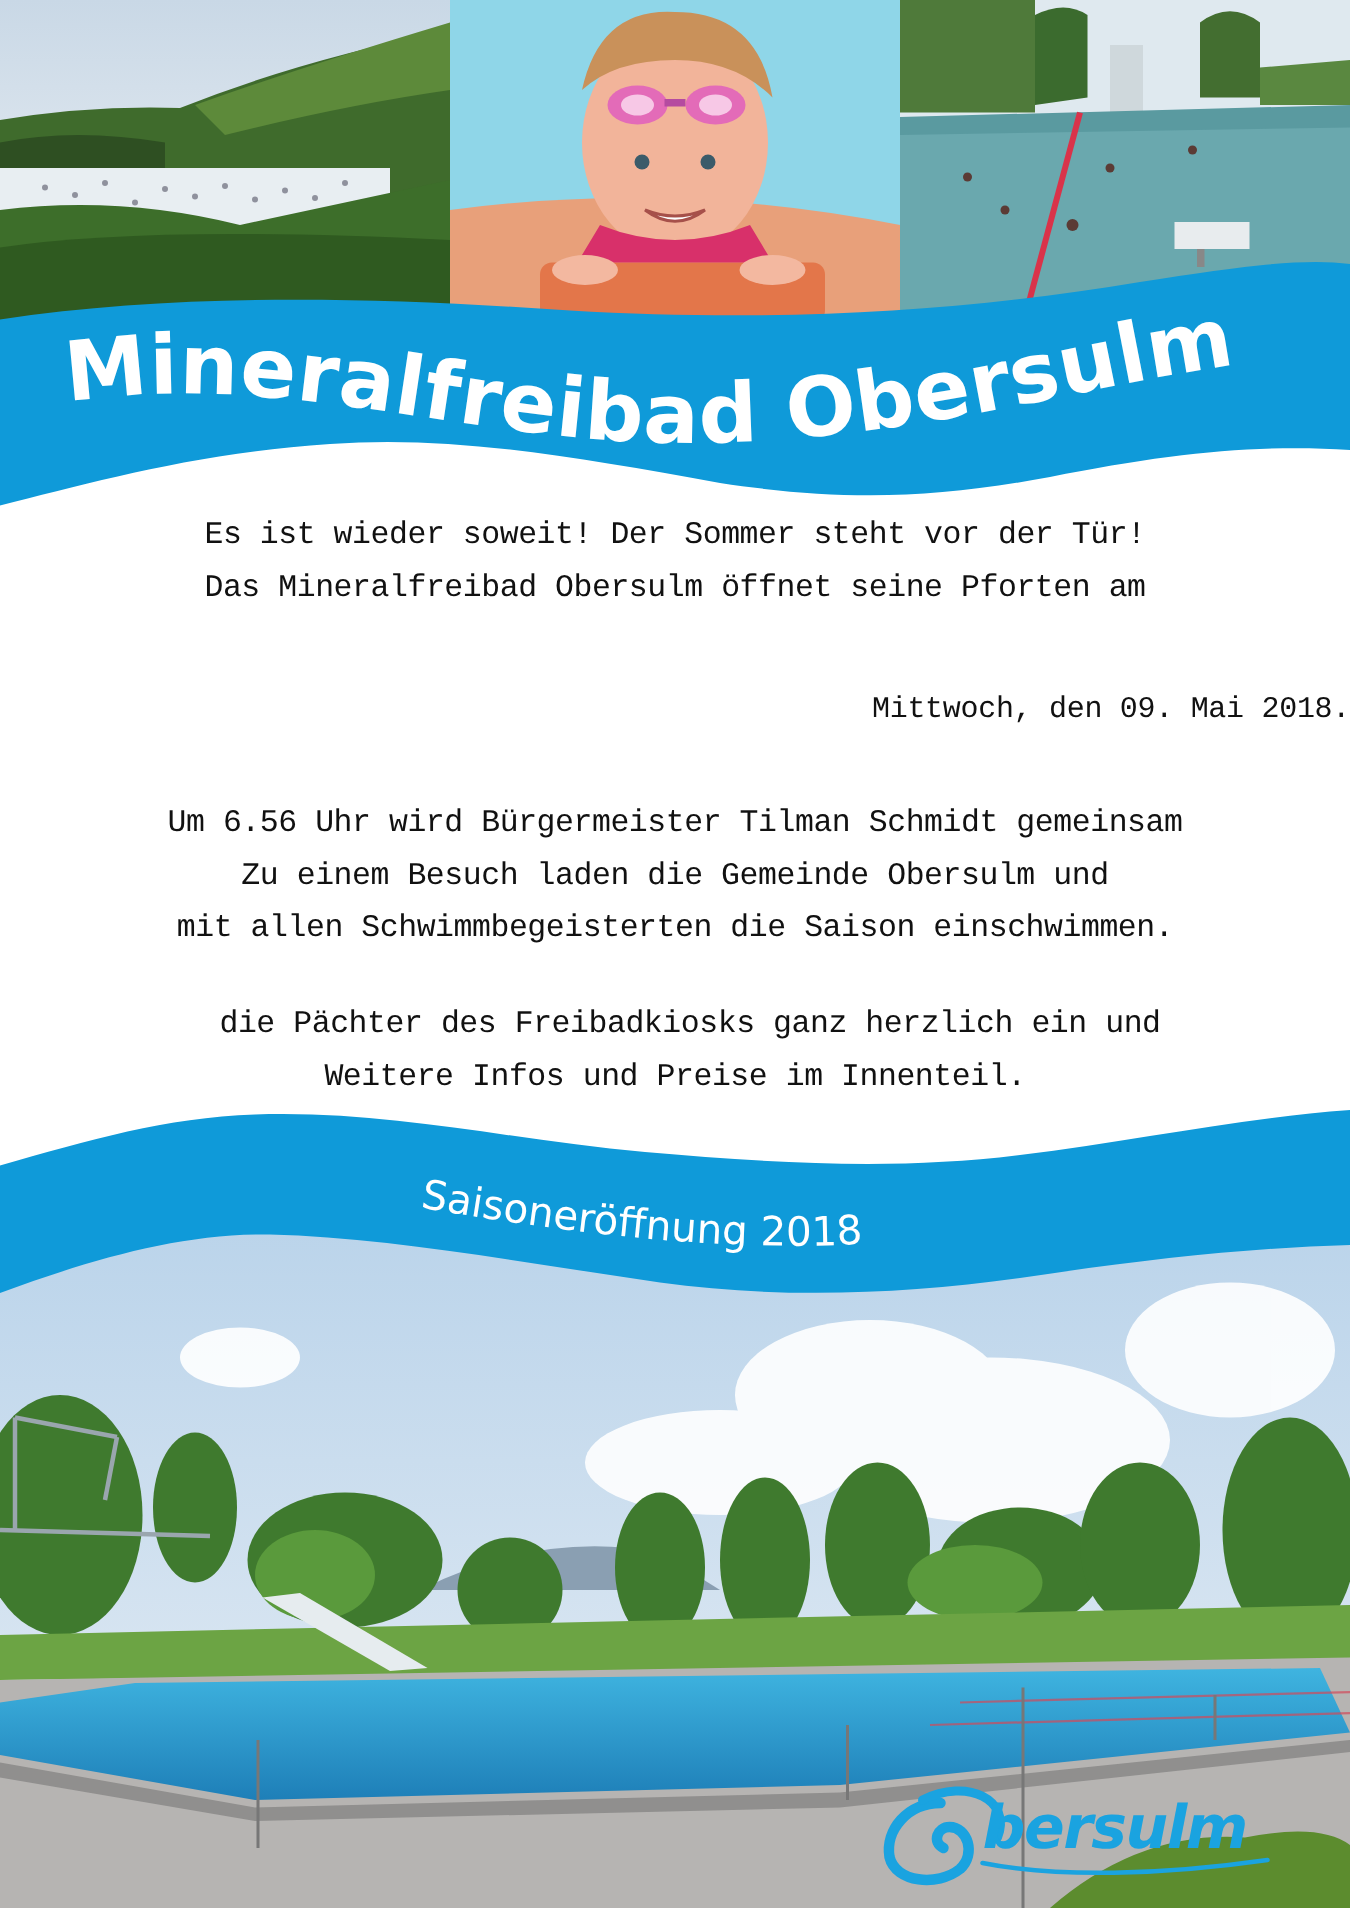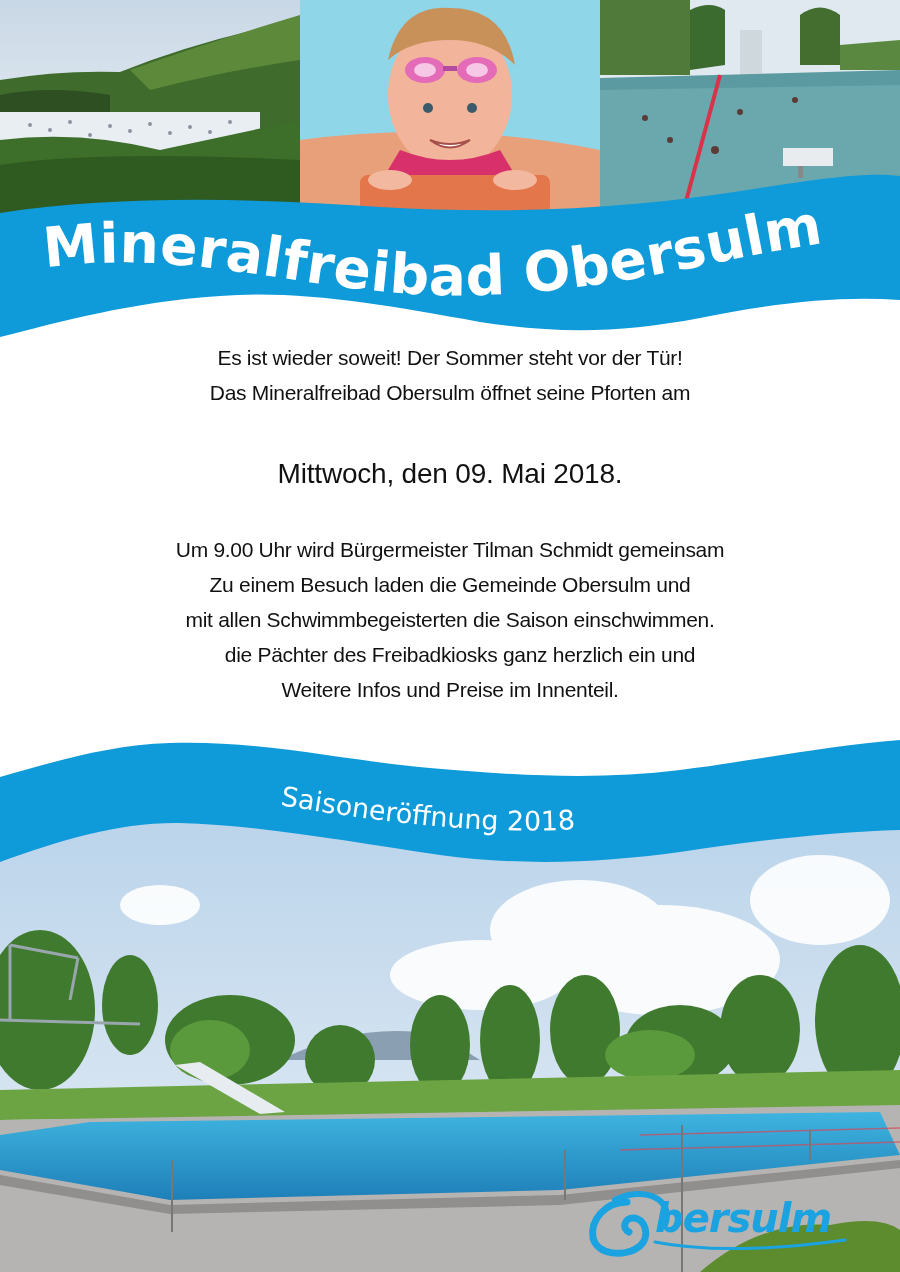--- a/index.html
+++ b/index.html
@@ -12,23 +12,23 @@
   #photo-mid { left: 300px; width: 300px; }
   #photo-right { left: 600px; width: 300px; }
 
   
   .band-svg { position: absolute; left: 0; width: 900px; }
 
   
   #title-svg { position: absolute; left: 0; top: 170px; width: 900px; height: 170px; }
 
   
-  .body-block { position: absolute; left: 0; width: 900px; text-align: center; color: #111; font-family: Liberation Sans, sans-serif; }
+  .body-block { position: absolute; left: 0; width: 900px; text-align: center; color: #111; font-family: Liberation Mono, monospace; }
   .line { font-size: 21px; line-height: 35px; white-space: nowrap; letter-spacing: -0.3px; }
-  .date-line { font-size: 28px; letter-spacing: -0.2px; }
+  .date-line { font-size: 20px; letter-spacing: -0.2px; text-align: right; }
 
   #bottom-photo { position: absolute; left: 0; top: 800px; width: 900px; height: 472px; overflow: hidden; }
   #season-svg { position: absolute; left: 0; top: 760px; width: 900px; height: 100px; }
   #logo { position: absolute; left: 585px; top: 1180px; width: 300px; height: 80px; }
 </style>
 </head>
 <body>
 
 <div class="photo" id="photo-left">
   <svg width="300" height="215" viewBox="0 0 300 215">
@@ -123,24 +123,24 @@
 <div class="body-block" style="top:340px;">
   <div class="line">Es ist wieder soweit! Der Sommer steht vor der Tür!</div>
   <div class="line">Das Mineralfreibad Obersulm öffnet seine Pforten am</div>
 </div>
 
 <div class="body-block" style="top:456px;">
   <div class="line date-line">Mittwoch, den 09. Mai 2018.</div>
 </div>
 
 <div class="body-block" style="top:532px;">
-  <div class="line">Um 9.00 Uhr wird Bürgermeister Tilman Schmidt gemeinsam</div>
+  <div class="line">Um 6.56 Uhr wird Bürgermeister Tilman Schmidt gemeinsam</div>
   <div class="line">Zu einem Besuch laden die Gemeinde Obersulm und</div>
   <div class="line">mit allen Schwimmbegeisterten die Saison einschwimmen.</div>
-  <div class="line" style="padding-left:20px;">die Pächter des Freibadkiosks ganz herzlich ein und</div>
+  <div class="line" style="padding-left:20px;margin-top:29px;">die Pächter des Freibadkiosks ganz herzlich ein und</div>
   <div class="line">Weitere Infos und Preise im Innenteil.</div>
 </div>
 
 <div id="bottom-photo">
   <svg width="900" height="472" viewBox="0 800 900 472">
     <defs>
       <linearGradient id="skyB" x1="0" y1="0" x2="0" y2="1">
         <stop offset="0" stop-color="#b9d3ea"></stop>
           <stop offset="1" stop-color="#e7eef5"></stop>
       </linearGradient>

